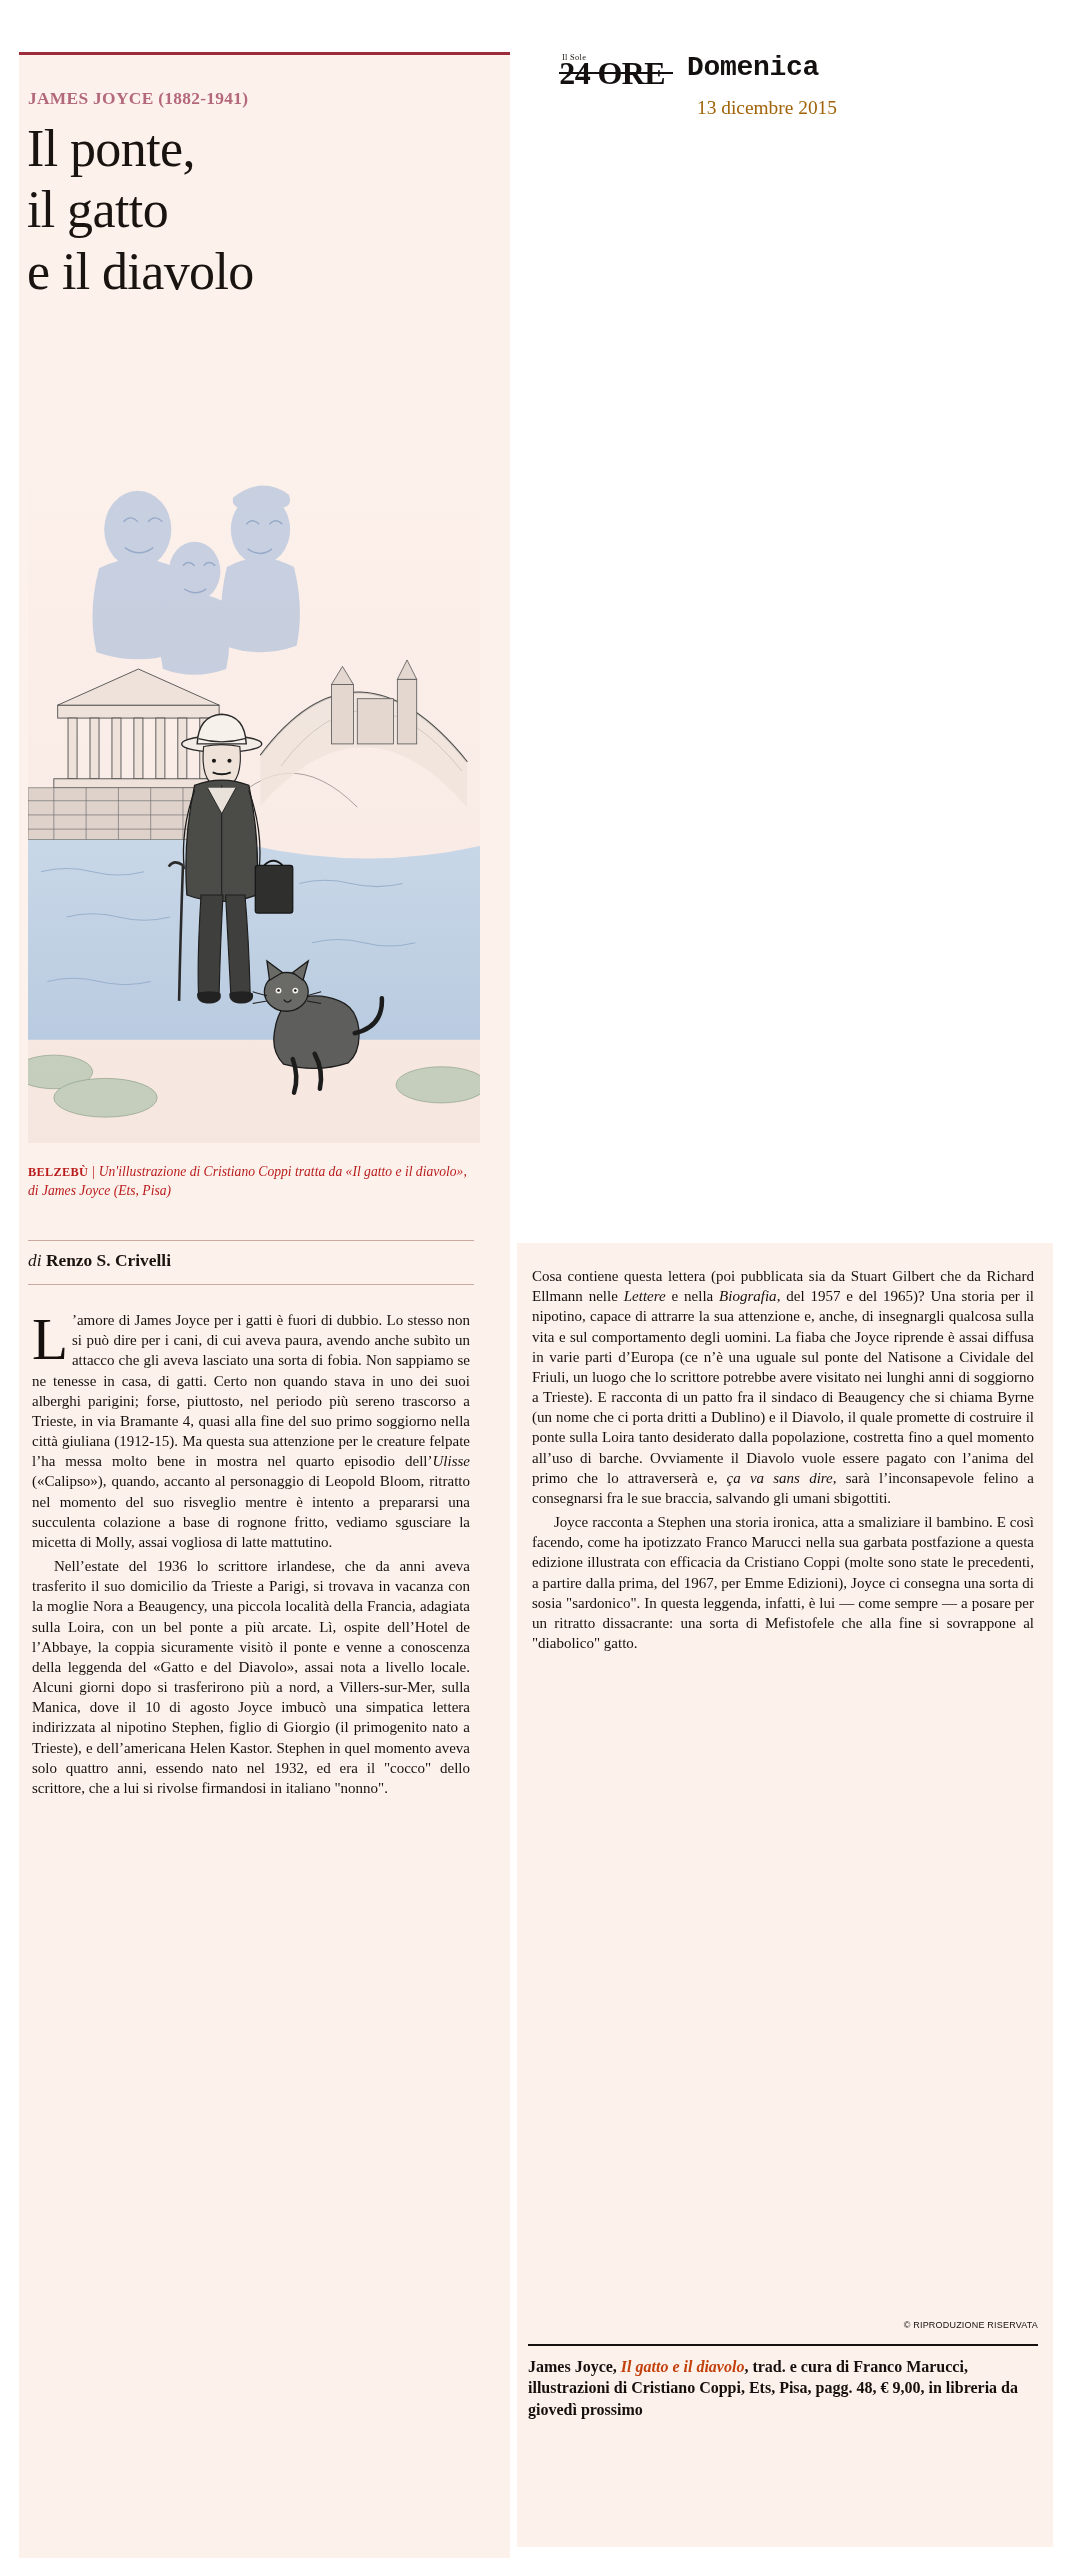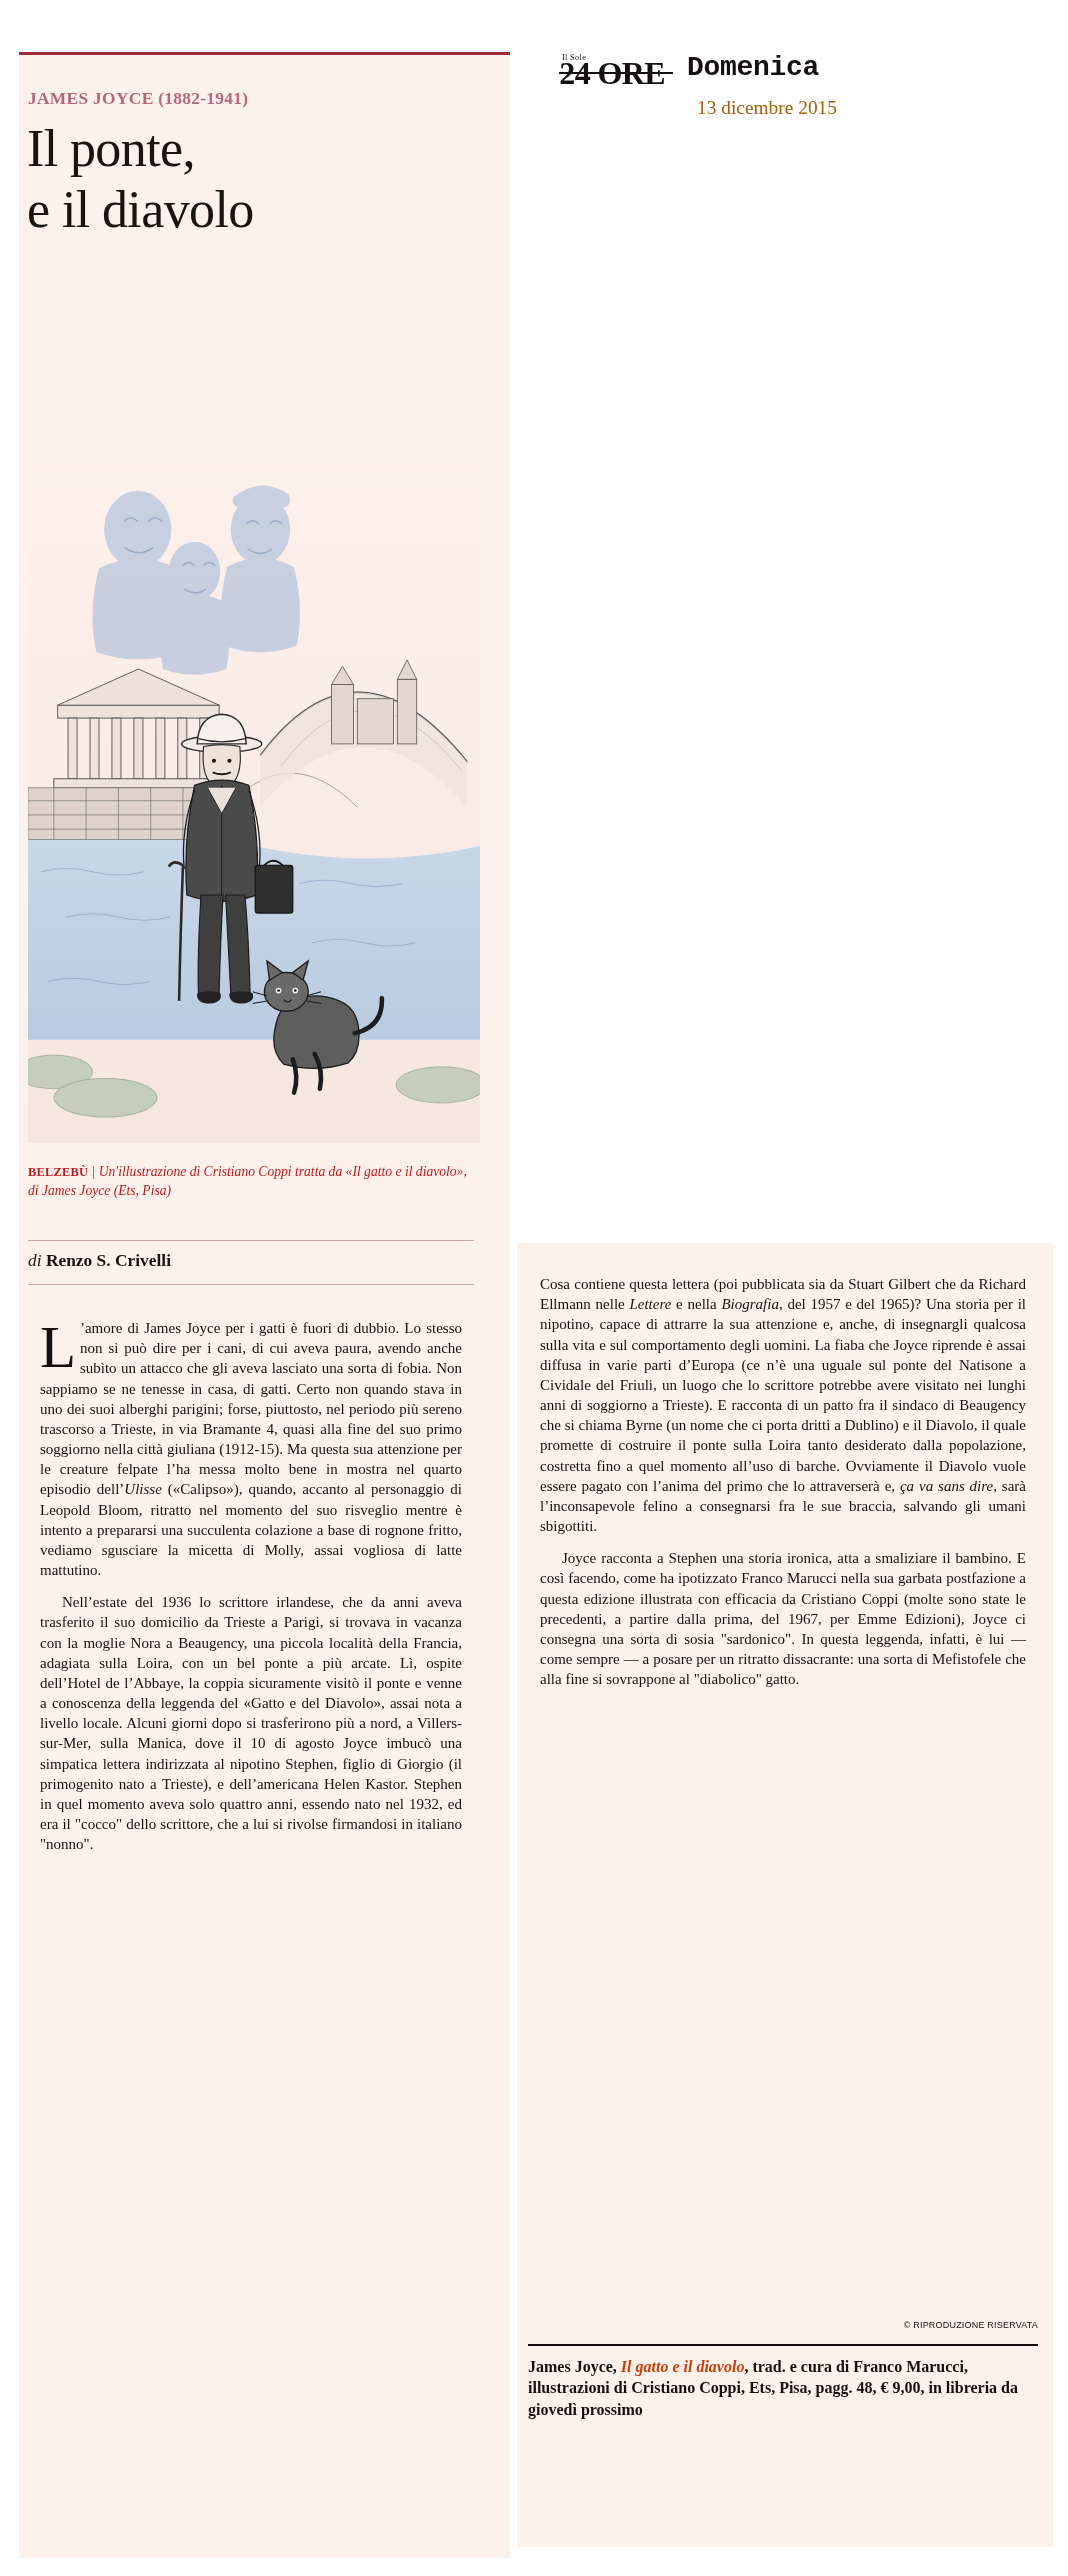--- a/index.html
+++ b/index.html
@@ -193,21 +193,21 @@
     left: 28px;
     top: 1306px;
     width: 446px;
   }
   .col-right {
     left: 528px;
     top: 1262px;
     width: 510px;
   }
   .body-col p {
-    margin: 12px;
+    margin: 4px;
     text-indent: 22px;
   }
   .body-col p.first { text-indent: 0; }
 
   .dropcap {
     float: left;
     font-family: "Liberation Serif", serif;
     font-size: 59px;
     line-height: 0.78;
     padding: 3.9px 3.9px 0 0;
@@ -262,20 +262,21 @@
     <span>24 ORE</span>
     <span class="strike"></span>
   </div>
   <div class="mast-domenica">Domenica</div>
 </div>
 <div class="mast-date" style="position:absolute;left:697px;top:97px;">13 dicembre 2015</div>
 
 <div class="kicker">James Joyce (1882-1941)</div>
 <div class="headline" id="headline">
     <div>Il ponte,</div>
+    <div>il gatto</div>
     <div>e il diavolo</div>
   </div>
 
 <div class="illo">
   <svg width="452" height="691" viewBox="0 0 700 1070" xmlns="http://www.w3.org/2000/svg">
     <defs>
       <linearGradient id="sky" x1="0" y1="0" x2="0" y2="1">
         <stop offset="0%" stop-color="#fdf1ec"></stop>
         <stop offset="100%" stop-color="#f6e6e0"></stop>
       </linearGradient>

